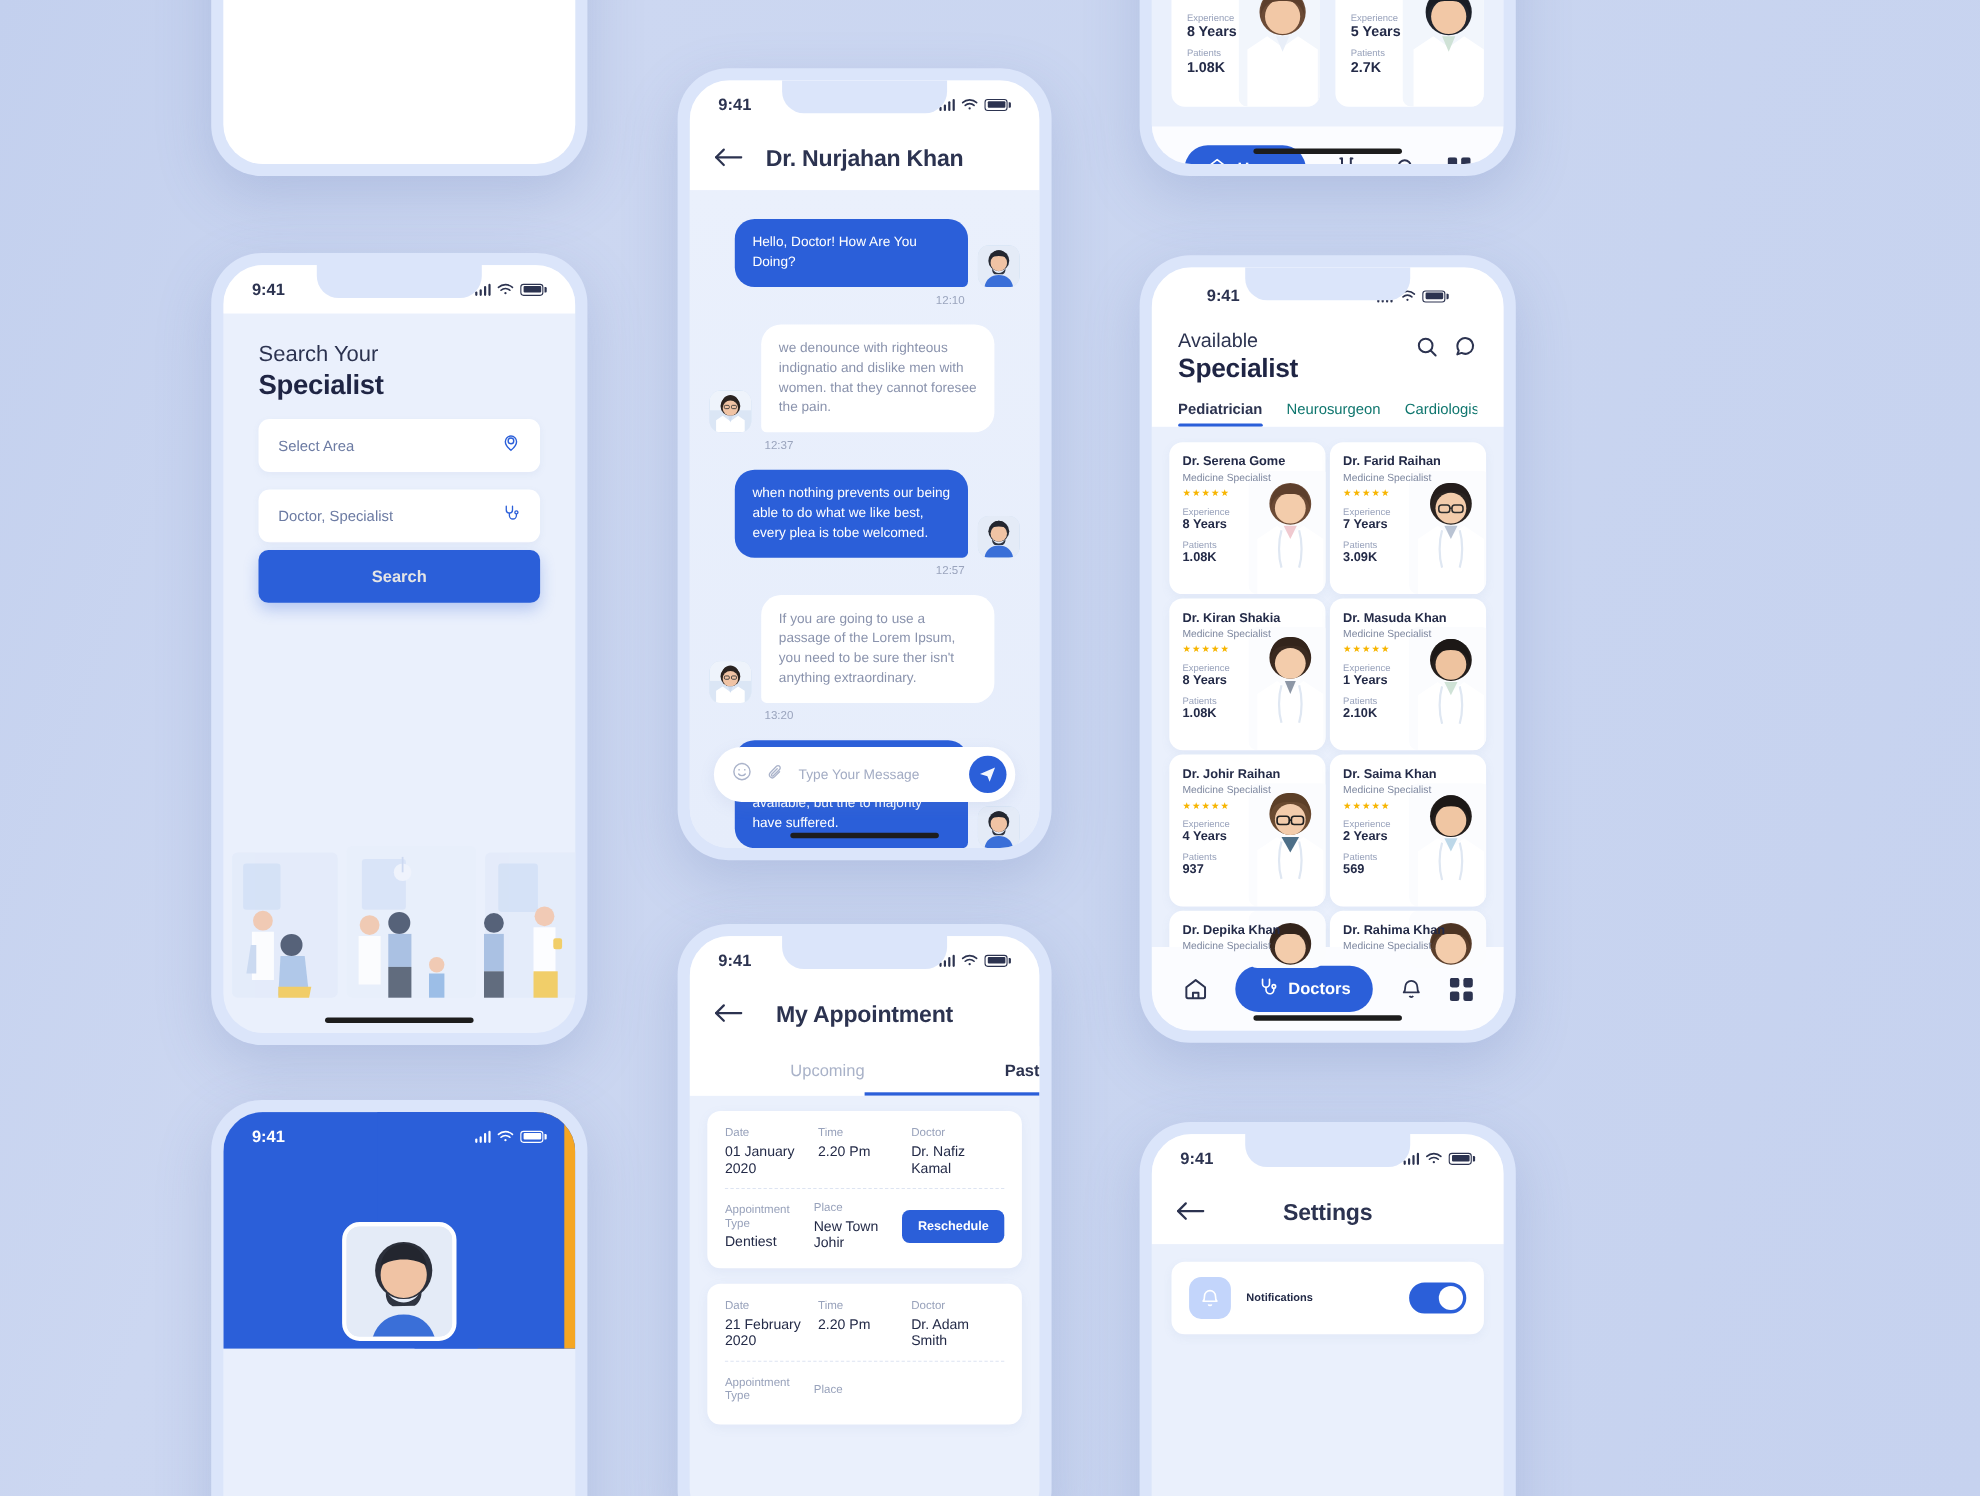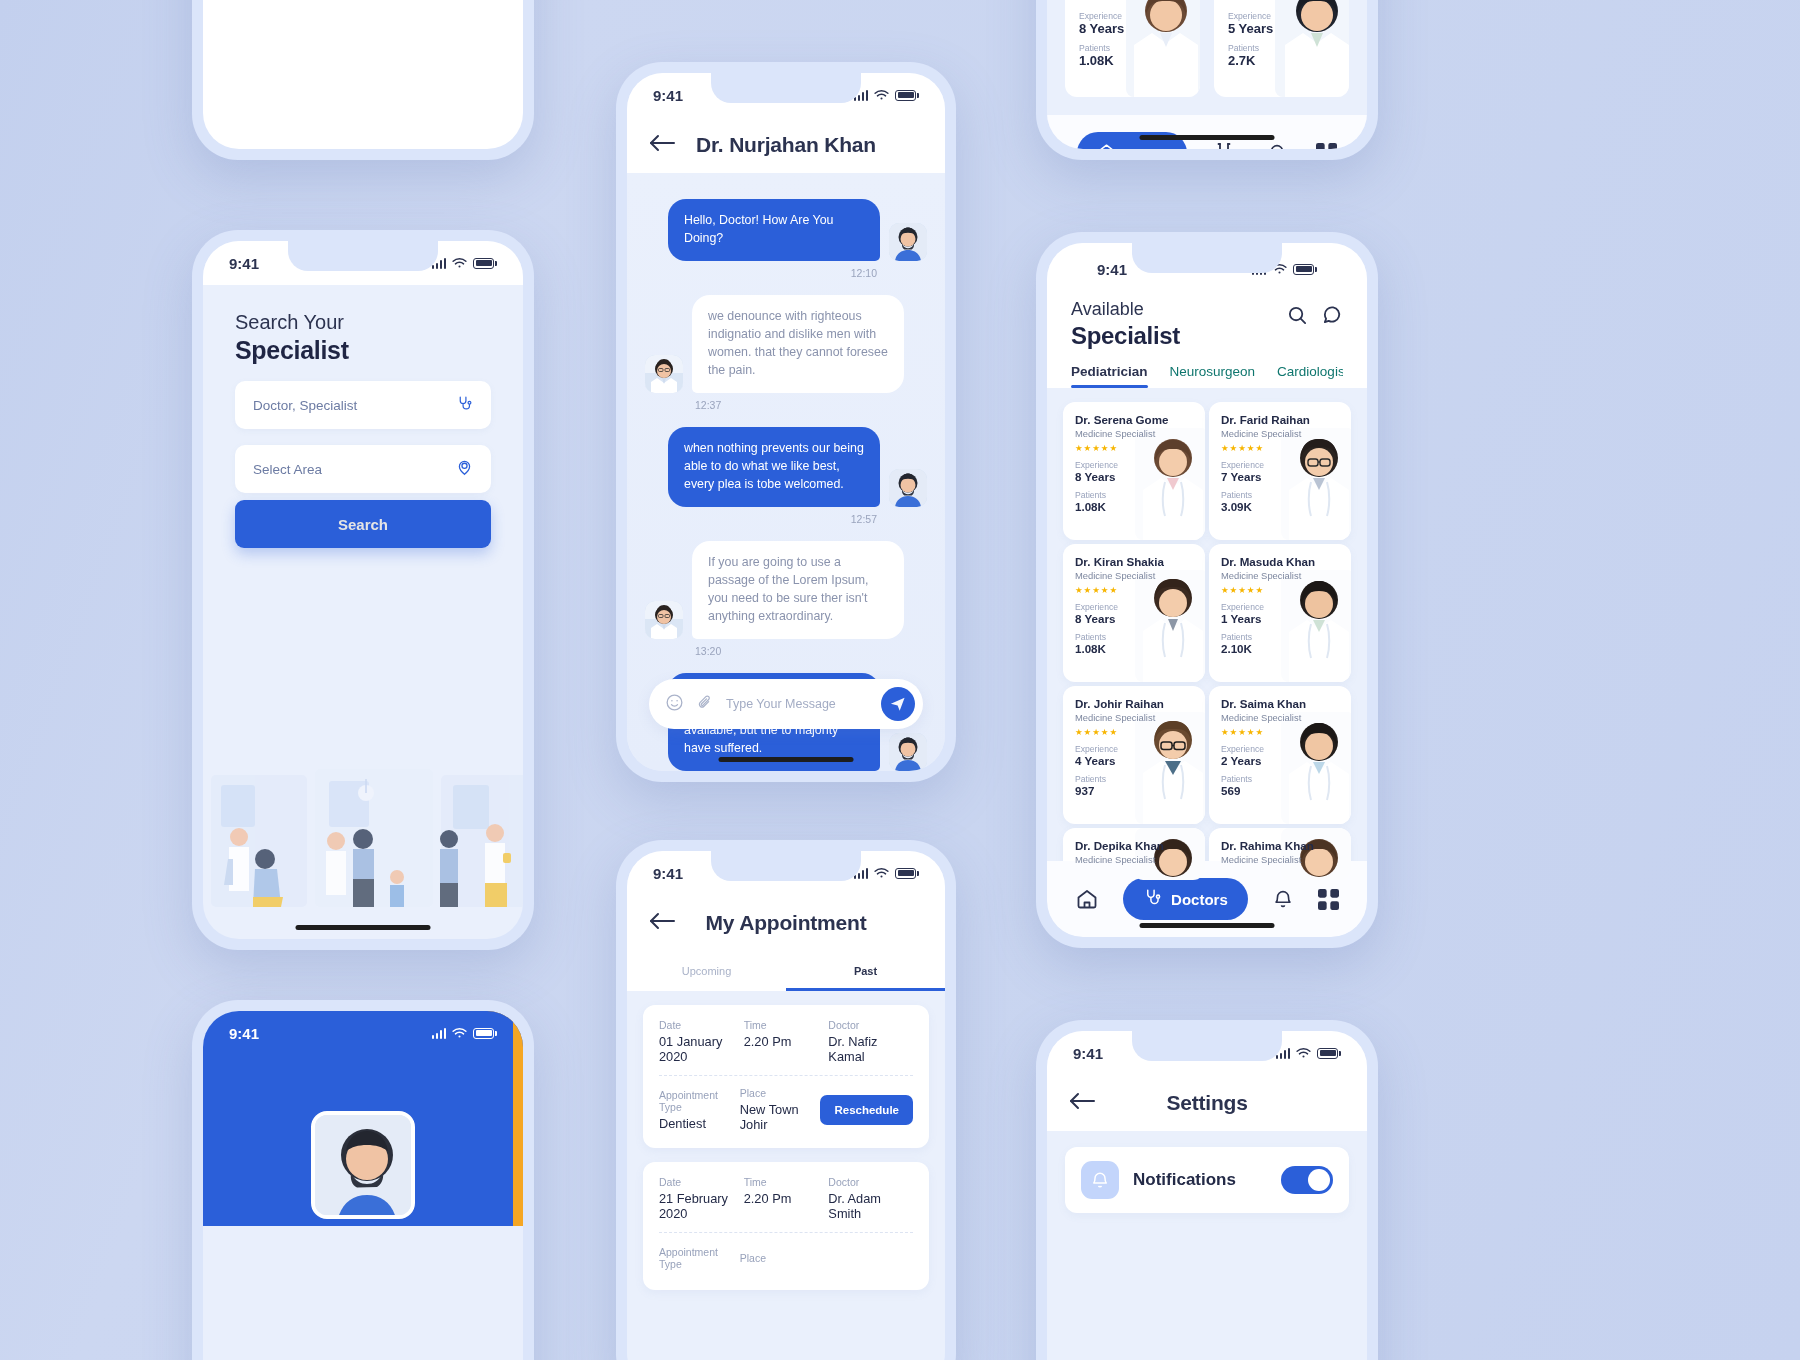--- a/index.html
+++ b/index.html
@@ -122,21 +122,21 @@
     position:absolute; left:22px; right:22px; bottom: 42px; height: 50px;
     background:#fff; border-radius: 26px; display:flex; align-items:center;
     gap: 12px; padding: 0 8px 0 16px; box-shadow: 0 4px 14px rgba(120,140,190,.12);
   }
   .composer .ph { flex:1; font-size: 12.5px; color:#a3acc4; }
   .send { width:34px;height:34px;border-radius:50%;background:#2b5fd9;display:flex;align-items:center;justify-content:center;cursor:pointer;}
 
   
   #p5 { left: 616px; top: 840px; width: 340px; height: 560px; }
   .tabs2 { display:flex; background:#fff; }
-  .tab2 { flex:1; text-align:center; padding: 14px 12px 14px; font-size:11px; color:#a9b2c8; position:relative; cursor:pointer;}
+  .tab2 { flex:1; text-align:right; padding: 14px 0 14px; font-size:15px; color:#a9b2c8; position:relative; cursor:pointer;}
   .tab2.on { color:#2c3350; font-weight:700; }
   .tab2.on:after { content:""; position:absolute; left:0; right:0; bottom:0; height:3.5px; background:#2b5fd9; }
   .apt-card { background:#fff; border-radius:12px; margin: 14px 16px 0; padding: 14px 16px 16px;
      box-shadow:0 3px 10px rgba(120,140,190,.08); }
   .apt-grid { display:flex; align-items:flex-start; }
   .apt-col { flex:1; }
   .apt-k { font-size:10.5px; color:#98a2bb; margin-bottom: 3px; }
   .apt-v { font-size:12.8px; color:#232a47; font-weight:400; }
   .apt-sep { border-top:1px dashed #dde4f2; margin: 11px 0; }
   .resched { background:#2b5fd9; color:#fff; font-size:11.5px; font-weight:700;
@@ -166,21 +166,21 @@
   .stars { color:#f7b500; font-size:8.5px; letter-spacing:1px; margin-top:4px; position:relative; z-index:2;}
   .doc-k { font-size:8.6px; color:#98a2bb; margin-top:7px; position:relative; z-index:2;}
   .doc-v { font-size:11.6px; color:#232a47; font-weight:700; position:relative; z-index:2;}
   .doc-photo { position:absolute; right:-4px; bottom:0; width:74px; height:112px; border-radius:8px; overflow:hidden; z-index:1;}
 
   
   #p8 { left: 1036px; top: 1020px; width: 342px; height: 420px; }
   .set-row { background:#fff; border-radius:12px; margin: 16px 18px 0; padding: 14px 16px;
      display:flex; align-items:center; gap:14px; box-shadow:0 3px 9px rgba(120,140,190,.07); }
   .set-ic { width:38px;height:38px;border-radius:11px;background:#c3d5fb;display:flex;align-items:center;justify-content:center;}
-  .set-lbl { flex:1; font-size:17px; font-weight:700; color:#232a47; }
+  .set-lbl { flex:1; font-size:10px; font-weight:700; color:#232a47; }
   .toggle { width:52px;height:28px;border-radius:16px;background:#2b5fd9;position:relative;cursor:pointer;}
   .toggle:after{content:"";position:absolute;right:3px;top:3px;width:22px;height:22px;border-radius:50%;background:#fff;}
 </style>
 </head>
 <body>
 
 <div class="canvas">
 
   <div class="phone" id="p1">
     <div class="screen">
@@ -220,35 +220,35 @@
               </span>
           </span>
         </div>
       </div>
 
       <div class="sec-pad">
         <div class="h-small">Search Your</div>
         <div class="h-big">Specialist</div>
 
         <div class="field">
+          <span class="ph">Select Area</span>
+          <span>
+            <svg width="17" height="17" viewBox="0 0 20 20" fill="none" stroke="#2b5fd9" stroke-width="1.5">
+                <circle cx="10" cy="8" r="3"></circle>
+                <path d="M10 18s6-5 6-9.2A6 6 0 0 0 4 8.8C4 13 10 18 10 18z"></path>
+              </svg>
+          </span>
+        </div>
+        <div class="field">
           <span class="ph">Doctor, Specialist</span>
           <span>
             <svg width="17" height="17" viewBox="0 0 24 24" fill="none" stroke="#2b5fd9" stroke-width="1.7" stroke-linecap="round">
                 <path d="M6 3v5a4 4 0 0 0 8 0V3"></path>
                 <path d="M10 12v3a4.5 4.5 0 0 0 9 0v-1.5"></path>
                 <circle cx="19" cy="11" r="2"></circle>
-              </svg>
-          </span>
-        </div>
-        <div class="field">
-          <span class="ph">Select Area</span>
-          <span>
-            <svg width="17" height="17" viewBox="0 0 20 20" fill="none" stroke="#2b5fd9" stroke-width="1.5">
-                <circle cx="10" cy="8" r="3"></circle>
-                <path d="M10 18s6-5 6-9.2A6 6 0 0 0 4 8.8C4 13 10 18 10 18z"></path>
               </svg>
           </span>
         </div>
         <div class="btn-primary">Search</div>
       </div>
 
       <svg class="illus" viewBox="0 0 342 150">
         <rect x="8" y="8" width="96" height="132" rx="5" fill="#e3ebfa"></rect>
         <rect x="112" y="2" width="118" height="138" rx="5" fill="#e8effb"></rect>
         <rect x="238" y="8" width="96" height="132" rx="5" fill="#e3ebfa"></rect>

